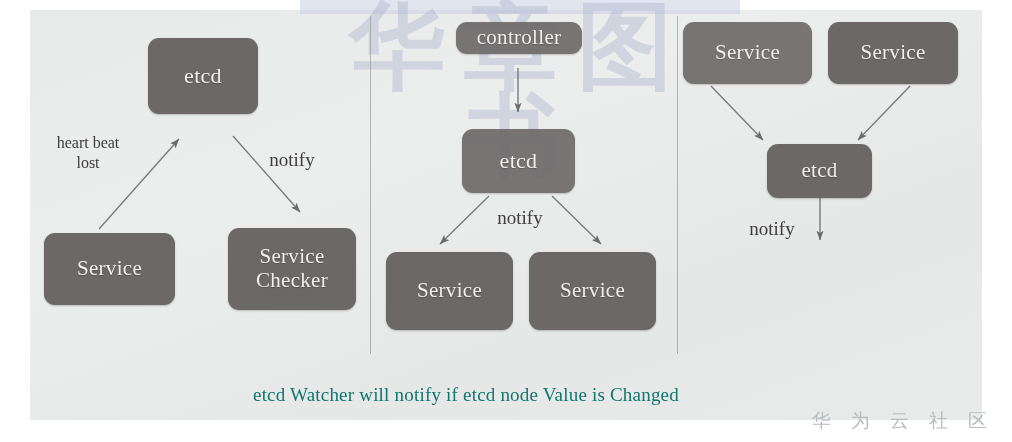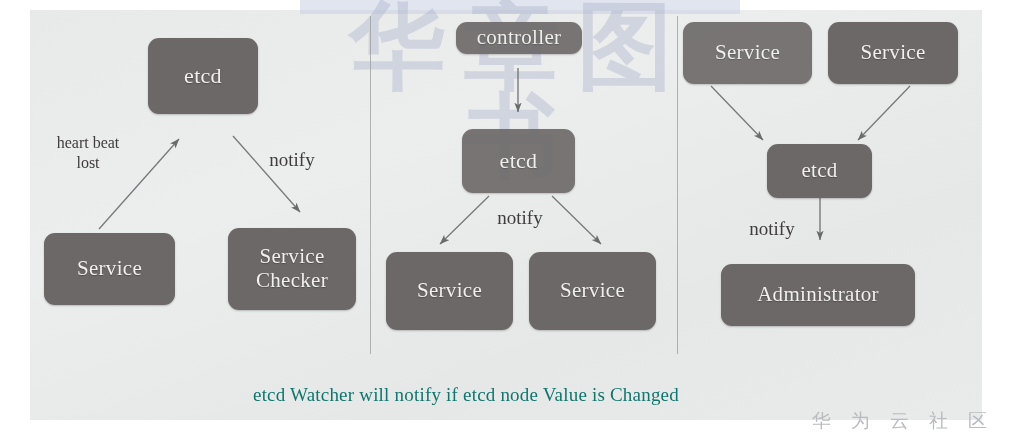--- a/index.html
+++ b/index.html
@@ -206,19 +206,16 @@
     <span>Service</span>
   </div>
 
 
   <div class="node" style="left:767px; top:144px; width:105px; height:54px; font-size:21px;">
     <span>etcd</span>
   </div>
 
   <div class="elabel" style="left:730px; top:217px; width:84px; font-size:19px;">notify</div>
 
-  <div class="node" style="left:721px; top:264px; width:194px; height:62px; font-size:21px;">
-    <span>Administrator</span>
-  </div>
 
   <div class="caption" style="left:253px; top:384px;">etcd Watcher will notify if etcd node Value is Changed</div>
 
 </div>
 
 </body></html>

